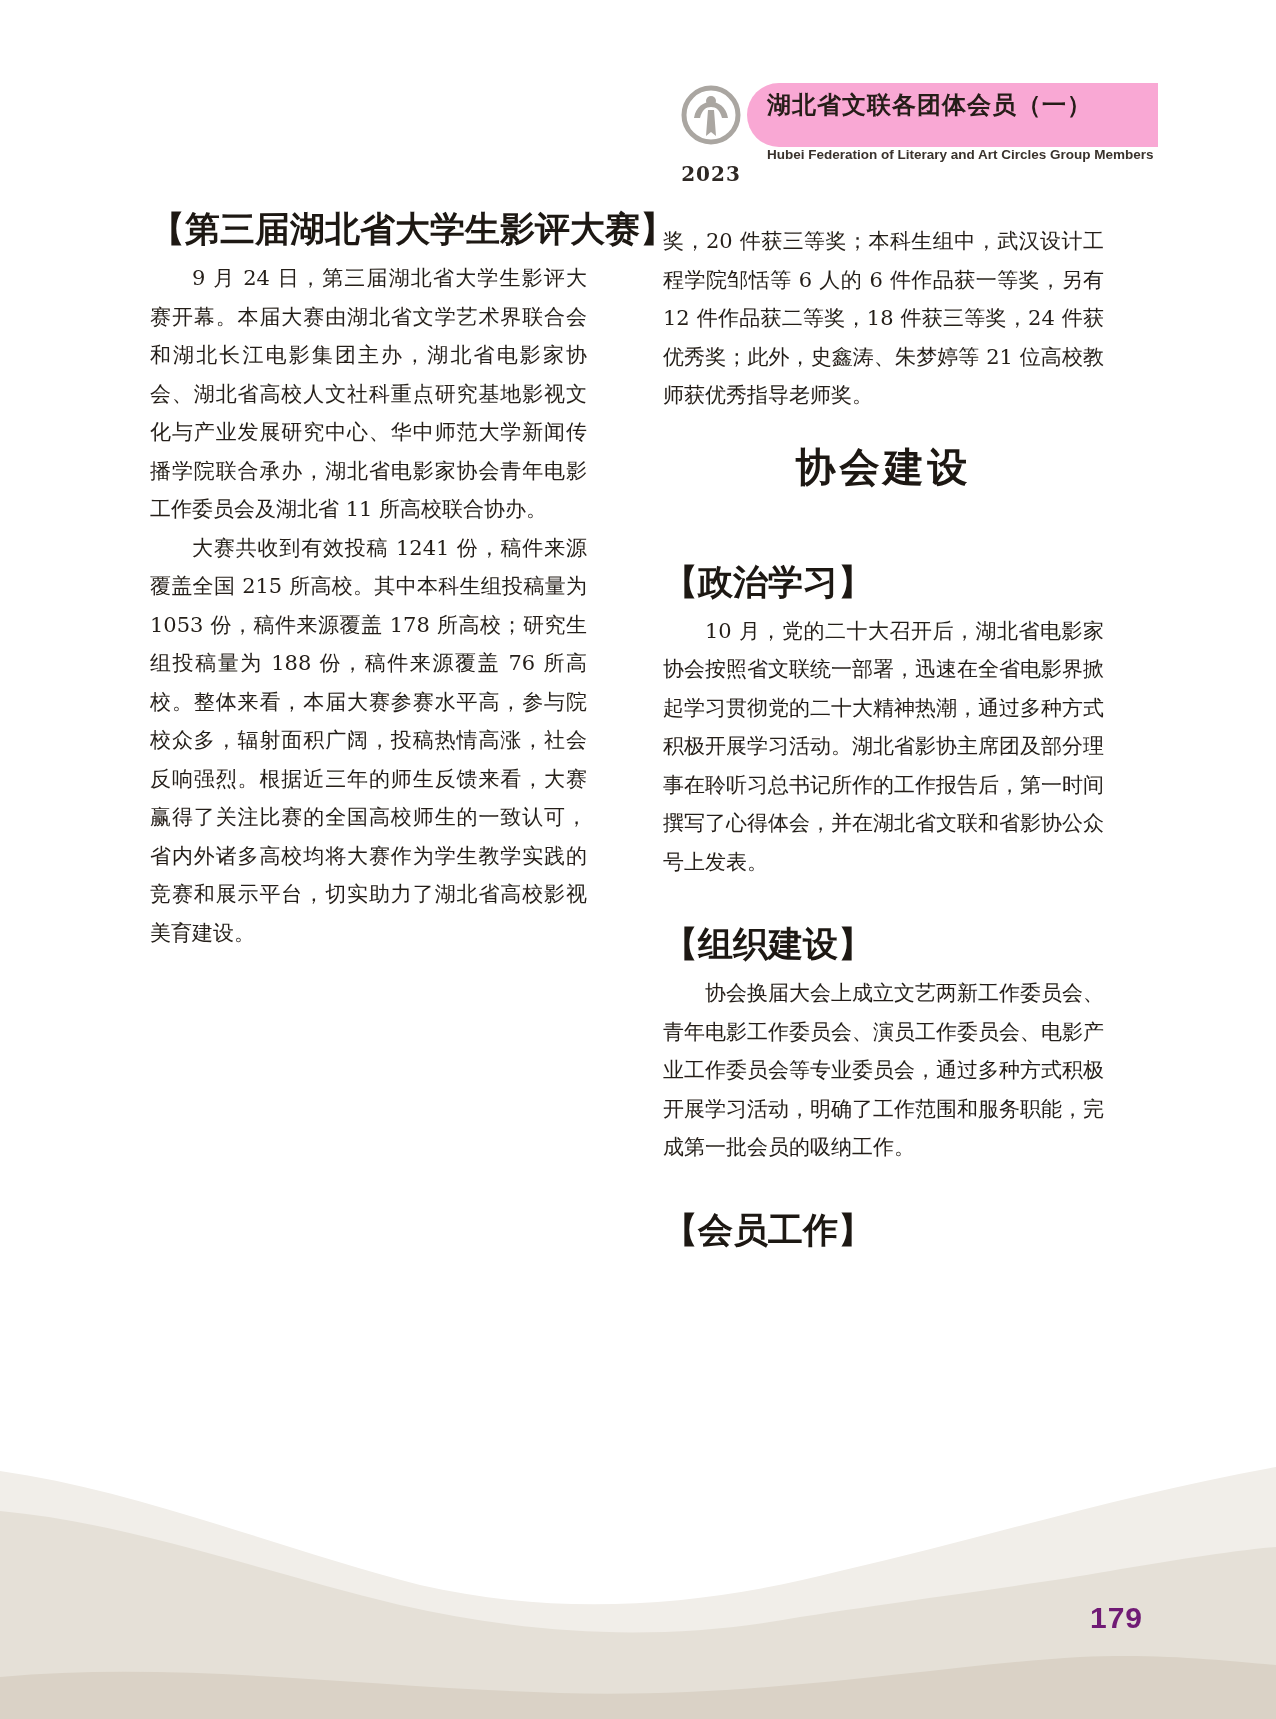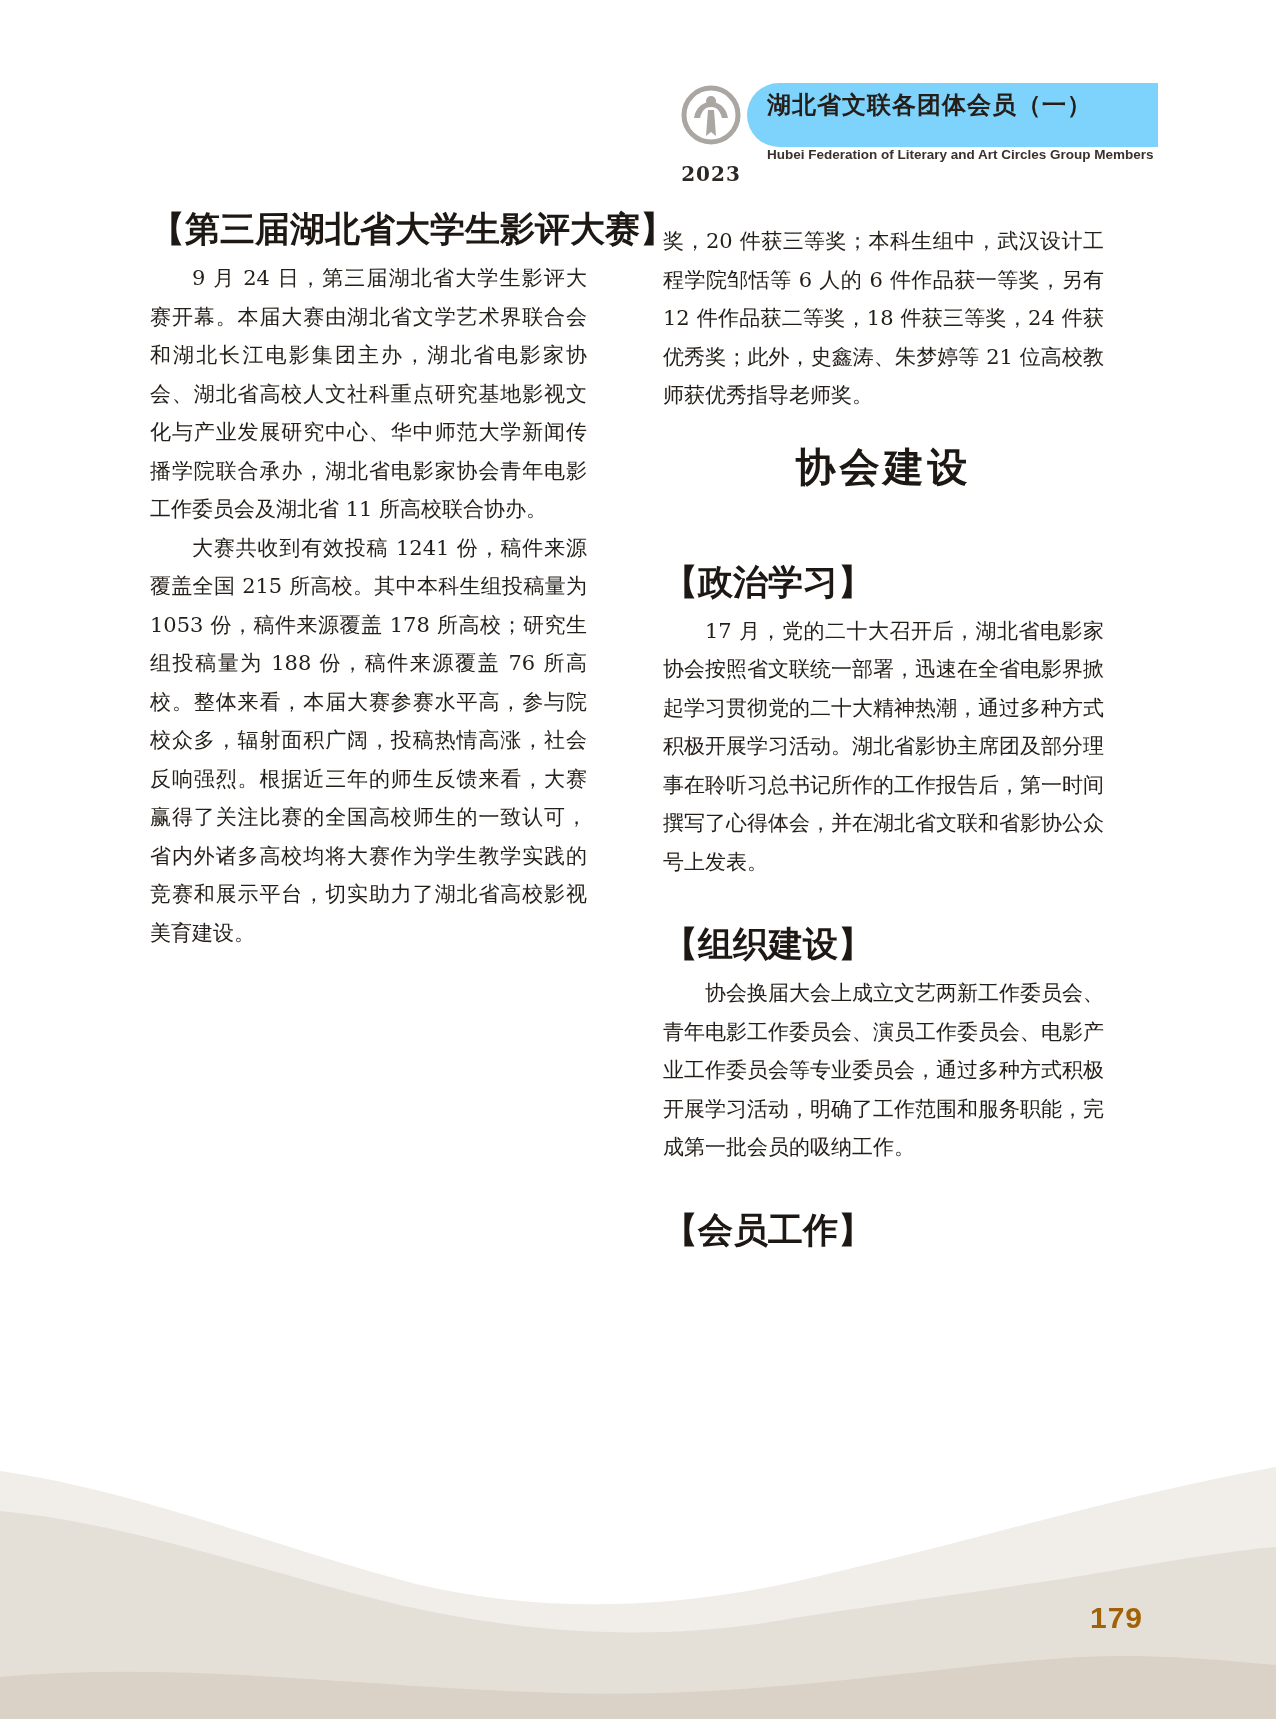--- a/index.html
+++ b/index.html
@@ -15,21 +15,21 @@
 
   
   .logo-wrap{position:absolute;left:676px;top:84px;width:70px;text-align:center;}
   .logo-year{
     margin-top:12px;
     font-family:"DejaVu Serif","Liberation Serif",serif;
     font-weight:bold;font-size:20px;letter-spacing:1px;color:#2e2824;
   }
   .banner{
     position:absolute;left:747px;top:83px;width:411px;height:64px;
-    background:#7dd3fc;border-radius:32px 0 0 32px;
+    background:#f9a8d4;border-radius:32px 0 0 32px;
     box-sizing:border-box;padding:7px 0 4px 20px;
   }
   .banner-title{
     font-family:"Liberation Sans","DejaVu Sans",sans-serif;
     font-weight:bold;font-size:24px;line-height:30px;color:#251d18;
     letter-spacing:1px;white-space:nowrap;
   }
   .banner-sub{
     font-family:"Liberation Sans","DejaVu Sans",sans-serif;
     font-weight:bold;font-size:13.5px;line-height:19px;color:#39322c;
@@ -62,21 +62,21 @@
     text-align:justify;text-indent:2em;
     margin:0;color:#241e18;
   }
   .body-para.no-indent{text-indent:0;}
 
   
   .mountains{position:absolute;left:0;bottom:0;width:1276px;height:320px;}
   .page-number{
     position:absolute;left:1090px;top:1601px;
     font-family:"Liberation Sans","DejaVu Sans",sans-serif;
-    font-weight:bold;font-size:30px;color:#a16207;letter-spacing:1px;
+    font-weight:bold;font-size:30px;color:#701a75;letter-spacing:1px;
   }
 </style>
 </head>
 <body>
 
 <div class="page">
 
   <div class="logo-wrap">
     <svg width="62" height="62" viewBox="0 0 62 62">
       <circle cx="31" cy="31" r="27" fill="none" stroke="#aaa6a1" stroke-width="5"></circle>
@@ -97,21 +97,21 @@
     <p class="body-para">9 月 24 日，第三届湖北省大学生影评大赛开幕。本届大赛由湖北省文学艺术界联合会和湖北长江电影集团主办，湖北省电影家协会、湖北省高校人文社科重点研究基地影视文化与产业发展研究中心、华中师范大学新闻传播学院联合承办，湖北省电影家协会青年电影工作委员会及湖北省 11 所高校联合协办。</p>
     <p class="body-para">大赛共收到有效投稿 1241 份，稿件来源覆盖全国 215 所高校。其中本科生组投稿量为 1053 份，稿件来源覆盖 178 所高校；研究生组投稿量为 188 份，稿件来源覆盖 76 所高校。整体来看，本届大赛参赛水平高，参与院校众多，辐射面积广阔，投稿热情高涨，社会反响强烈。根据近三年的师生反馈来看，大赛赢得了关注比赛的全国高校师生的一致认可，省内外诸多高校均将大赛作为学生教学实践的竞赛和展示平台，切实助力了湖北省高校影视美育建设。</p>
   </div>
 
   <div class="col col-right">
     <p class="body-para no-indent">奖，20 件获三等奖；本科生组中，武汉设计工程学院邹恬等 6 人的 6 件作品获一等奖，另有 12 件作品获二等奖，18 件获三等奖，24 件获优秀奖；此外，史鑫涛、朱梦婷等 21 位高校教师获优秀指导老师奖。</p>
 
     <div class="big-title right">协会建设</div>
 
     <div class="entry-heading">【政治学习】</div>
-    <p class="body-para">17 月，党的二十大召开后，湖北省电影家协会按照省文联统一部署，迅速在全省电影界掀起学习贯彻党的二十大精神热潮，通过多种方式积极开展学习活动。湖北省影协主席团及部分理事在聆听习总书记所作的工作报告后，第一时间撰写了心得体会，并在湖北省文联和省影协公众号上发表。</p>
+    <p class="body-para">10 月，党的二十大召开后，湖北省电影家协会按照省文联统一部署，迅速在全省电影界掀起学习贯彻党的二十大精神热潮，通过多种方式积极开展学习活动。湖北省影协主席团及部分理事在聆听习总书记所作的工作报告后，第一时间撰写了心得体会，并在湖北省文联和省影协公众号上发表。</p>
 
     <div class="entry-heading spaced">【组织建设】</div>
     <p class="body-para">协会换届大会上成立文艺两新工作委员会、青年电影工作委员会、演员工作委员会、电影产业工作委员会等专业委员会，通过多种方式积极开展学习活动，明确了工作范围和服务职能，完成第一批会员的吸纳工作。</p>
 
     <div class="entry-heading spaced">【会员工作】</div>
   </div>
 
   <svg class="mountains" viewBox="0 0 1276 320" preserveAspectRatio="none">
     <path d="M0,72 C140,92 280,150 420,186 C560,218 700,208 840,172 C980,140 1120,96 1276,68 L1276,320 L0,320 Z" fill="#f1eee9"></path>
     <path d="M0,112 C130,124 260,172 400,206 C540,238 670,242 800,218 C930,198 1030,186 1110,172 C1170,162 1230,152 1276,148 L1276,320 L0,320 Z" fill="#e5e0d7"></path>

